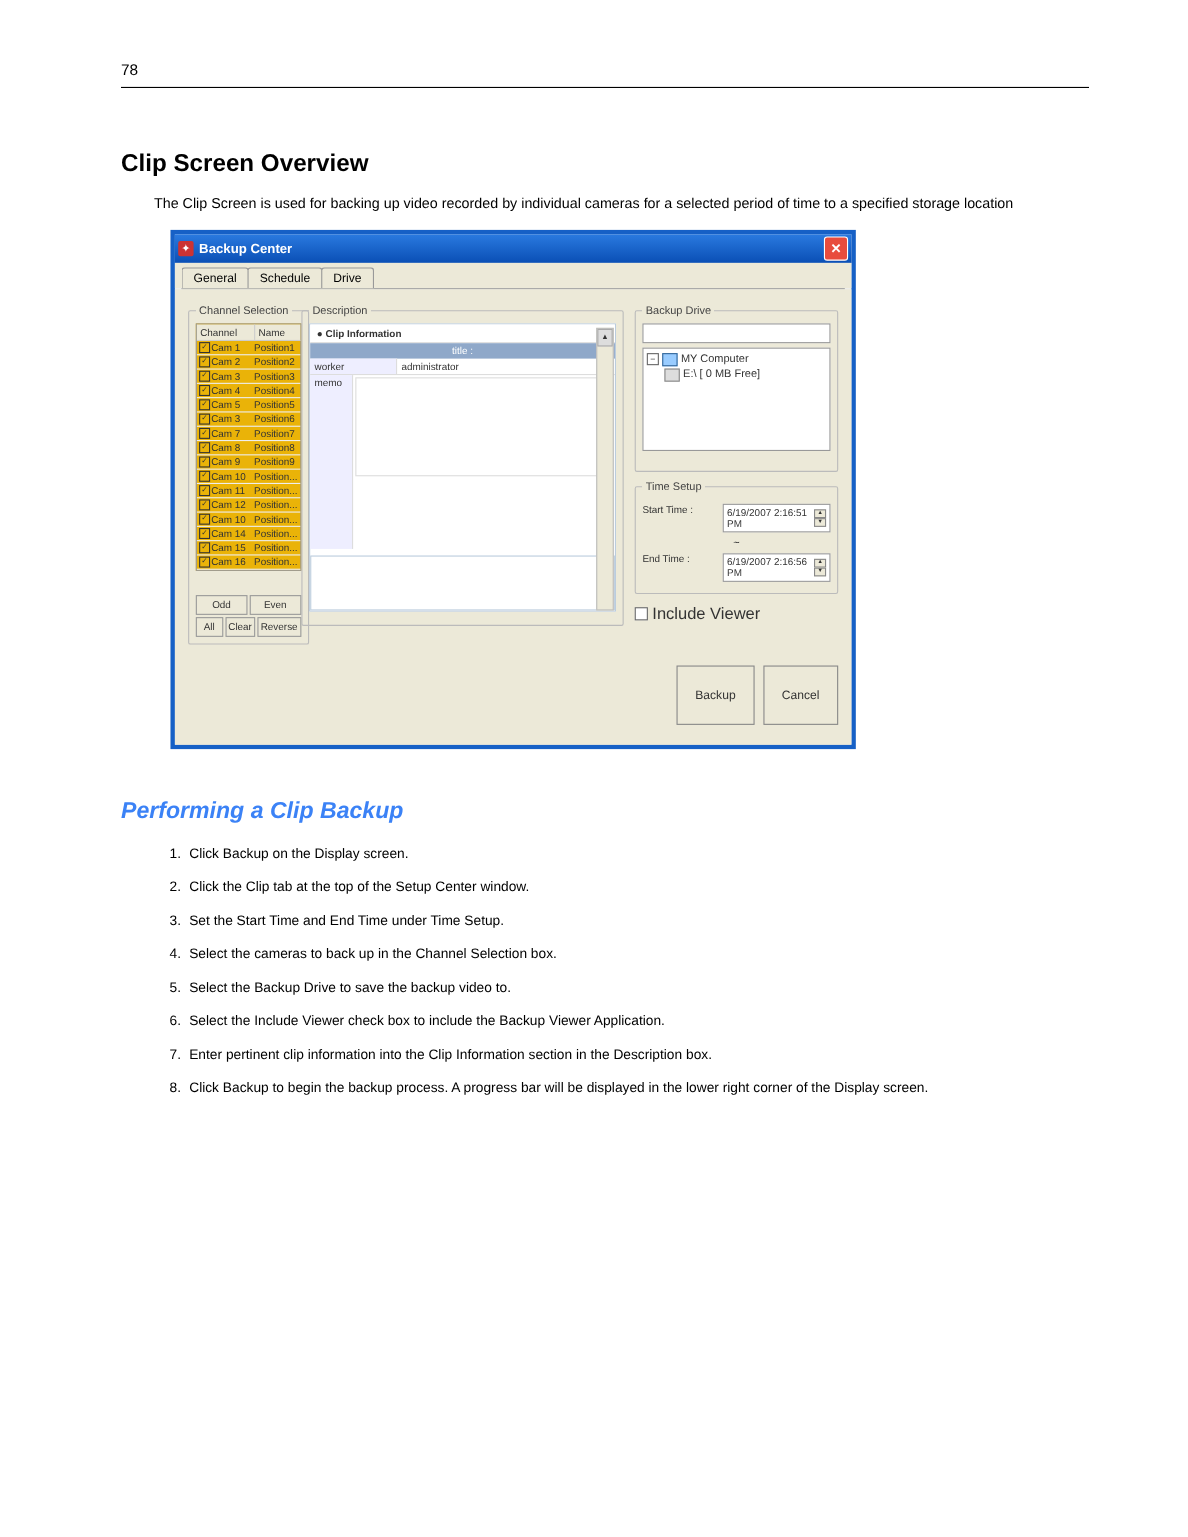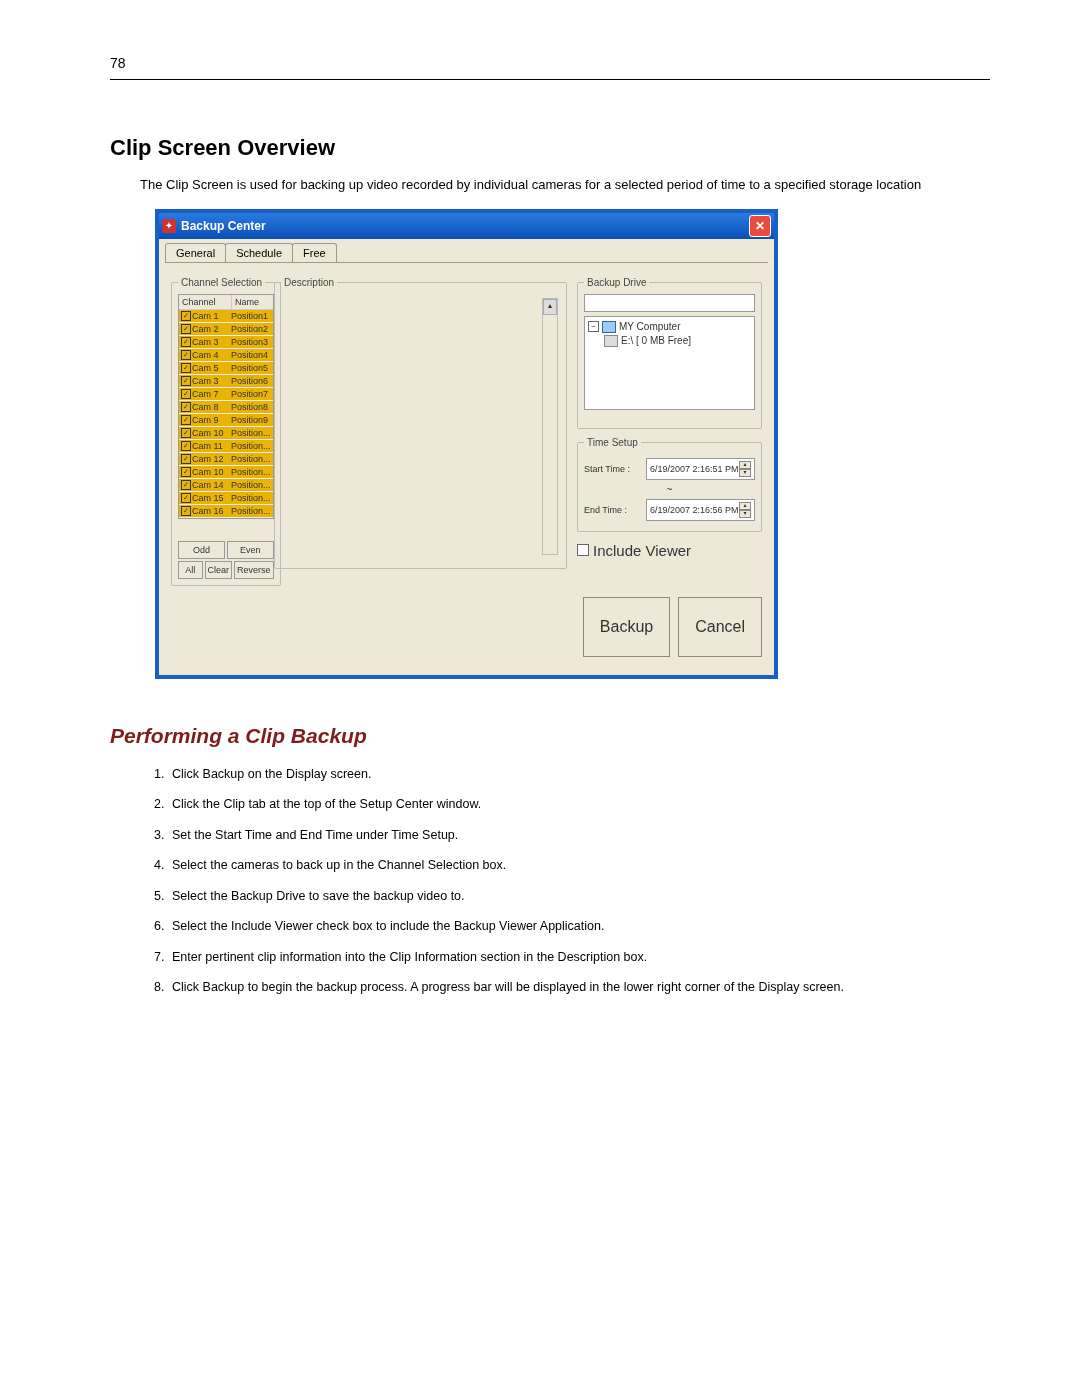--- a/index.html
+++ b/index.html
@@ -1,20 +1,20 @@
 <!DOCTYPE html>
 <html><head>
 <meta charset="utf-8">
 <style>
 html,body{margin:0;padding:0;background:#fff;font-family:Arial,Helvetica,sans-serif;color:#000}
 .page{width:1080px;margin:0 auto;padding:55px 90px 40px 110px;box-sizing:border-box}
 .page-num{font-size:14px;margin-bottom:8px}
 .hr{border-top:1px solid #000;margin-bottom:55px}
 h1{font-size:22px;font-weight:bold;margin:0 0 14px 0}
-h2{font-size:21px;font-weight:bold;font-style:italic;color:#7f1d1d;margin:45px 0 18px 0}
+h2{font-size:21px;font-weight:bold;font-style:italic;color:#3b82f6;margin:45px 0 18px 0}
 .para{font-size:13px;line-height:1.5;margin:0 0 12px 0;padding-left:30px}
 ol.steps{padding-left:58px;margin:0}
 ol.steps li{font-size:12.5px;line-height:1.4;margin-bottom:13px;padding-left:4px}
 
 
 .win{width:615px;margin:14px 0 0 45px;border:4px solid #1660c6;background:#eee}
 .titlebar{background:linear-gradient(to bottom,#2a7ae0 0%,#0a4fb5 100%);color:#fff;display:flex;align-items:center;padding:2px 3px;height:22px}
 .titlebar .tbicon{width:14px;height:14px;background:#c33;border-radius:2px;margin-right:5px;display:inline-flex;align-items:center;justify-content:center;font-size:10px;color:#fff}
 .titlebar .tbtitle{font-size:12px;font-weight:bold;flex:1}
 .closebtn{width:20px;height:20px;background:#e84c3d;border:1px solid #fff;color:#fff;display:flex;align-items:center;justify-content:center;font-weight:bold;font-size:12px;border-radius:3px}
@@ -64,53 +64,53 @@
 .drvfs{height:138px}
 .drv-input{border:1px solid #999;background:#fff;height:16px;margin-bottom:4px}
 .treewrap{border:1px solid #999;background:#fff;height:86px;padding:3px}
 .tree-line{display:flex;align-items:center;gap:3px;padding:1px 0}
 .tree-line.indent{padding-left:16px}
 .pm{width:9px;height:9px;border:1px solid #666;display:inline-flex;align-items:center;justify-content:center;font-size:8px;line-height:1}
 .pcicon{width:12px;height:10px;background:#9cf;border:1px solid #369}
 .drvicon{width:12px;height:10px;background:#ddd;border:1px solid #888}
 
 .timefs{}
-.timerow{display:flex;align-items:center;gap:6px;margin:4px 0;font-size:9px}
+.timerow{display:flex;gap:17px;margin:4px 0;font-size:9px}
 .timerow .tl{width:56px}
 .dtbox{flex:1;background:#fff;border:1px solid #999;padding:2px 3px;font-size:9px;display:flex;justify-content:space-between;align-items:center}
 .spin{width:12px;display:flex;flex-direction:column}
 .spin span{height:6px;border:1px solid #888;font-size:6px;line-height:4px;text-align:center;background:#ece9d8}
 .tilde{text-align:center;font-size:10px;margin:2px 0}
 
 .iv{display:flex;align-items:center;gap:4px;font-size:15px;margin-top:2px}
 .iv .cbx2{width:10px;height:10px;border:1px solid #666;background:#fff}
 
 .bottombtns{display:flex;justify-content:flex-end;gap:8px;margin-top:30px}
-.bbtn{font-size:16px;padding:20px 16px;background:#ece9d8;border:1px solid #888}
+.bbtn{font-size:11px;padding:20px 16px;background:#ece9d8;border:1px solid #888}
 </style>
 </head>
 <body>
 
 <div class="page">
   <div class="page-num">78</div>
   <div class="hr"></div>
 
   <h1>Clip Screen Overview</h1>
   <p class="para">The Clip Screen is used for backing up video recorded by individual cameras for a selected period of time to a specified storage location</p>
 
   <div class="win">
     <div class="titlebar">
       <span class="tbicon">✦</span>
       <span class="tbtitle">Backup Center</span>
       <span class="closebtn">✕</span>
     </div>
     <div class="tabs">
       <div class="tab">General</div>
       <div class="tab">Schedule</div>
-      <div class="tab active">Free</div>
+      <div class="tab active">Drive</div>
     </div>
     <div class="tabline"></div>
 
     <div class="panel">
 
       <div class="chbox">
         <fieldset>
           <legend>Channel Selection</legend>
           <div class="chtable">
             <div class="chhdr">
@@ -240,20 +240,33 @@
             <div class="smbtn">All</div>
             <div class="smbtn">Clear</div>
             <div class="smbtn">Reverse</div>
           </div>
         </fieldset>
       </div>
 
       <div class="descbox">
         <fieldset class="descfs">
           <legend>Description</legend>
+          <div class="desc-inner">
+            <div class="ci-hdr">● <span>Clip Information</span></div>
+            <div class="ci-title">title :</div>
+            <div class="ci-row">
+              <div class="lab">worker</div>
+              <div>administrator</div>
+            </div>
+            <div class="ci-memo">
+              <div class="lab">memo</div>
+              <div class="txt"></div>
+            </div>
+            <div class="desc-bottom"></div>
+          </div>
           <div class="scrl">
             <div class="ar">▴</div>
             <div style="flex:1"></div>
           </div>
         </fieldset>
       </div>
 
       <div class="rightcol">
         <fieldset class="drvfs">
           <legend>Backup Drive</legend>

